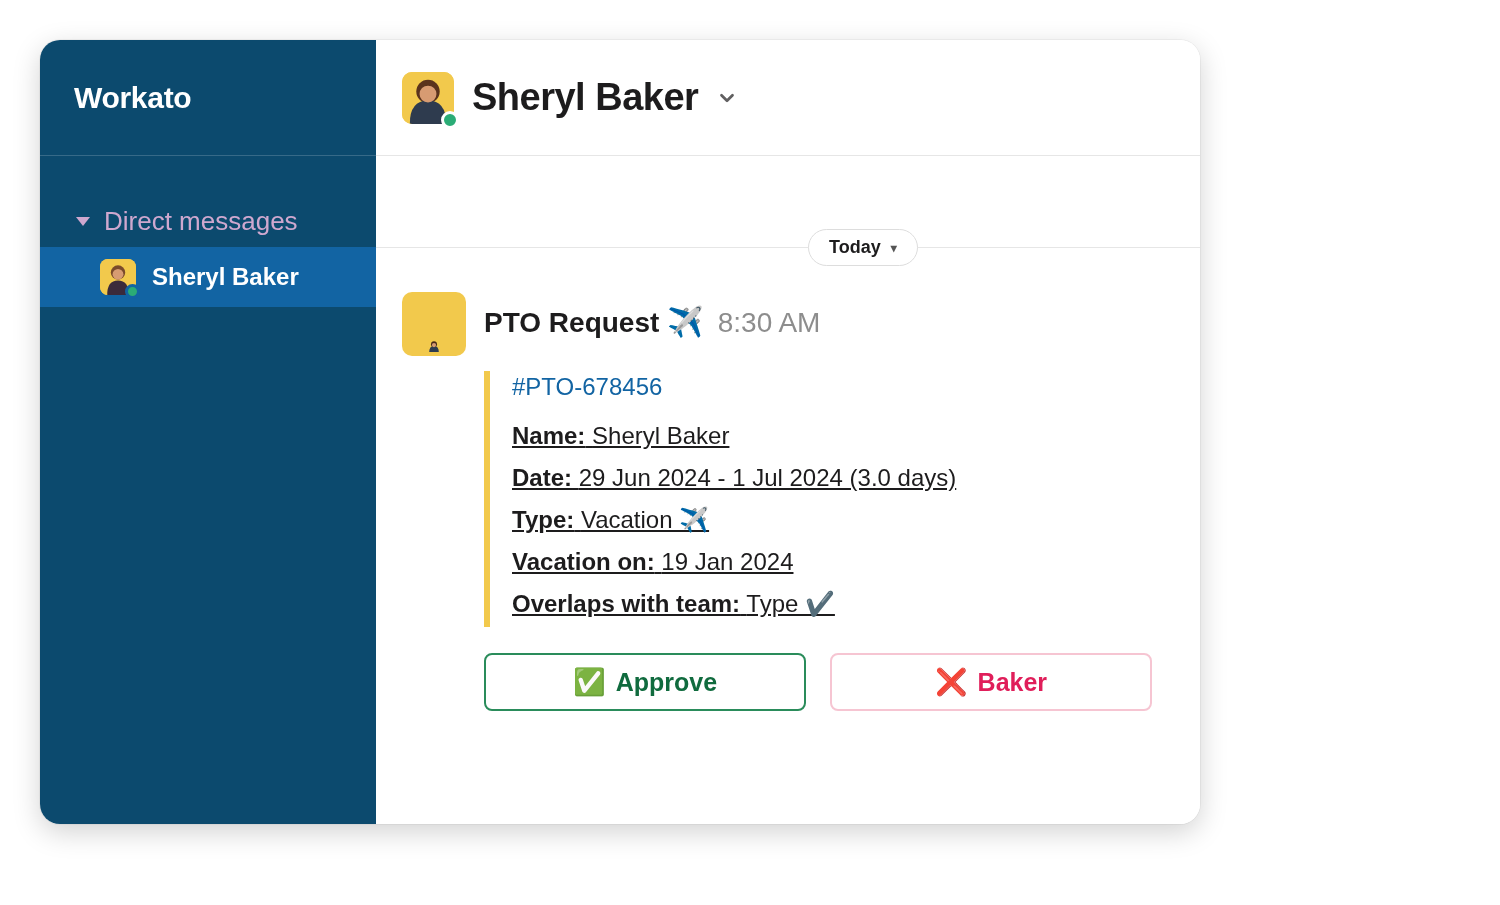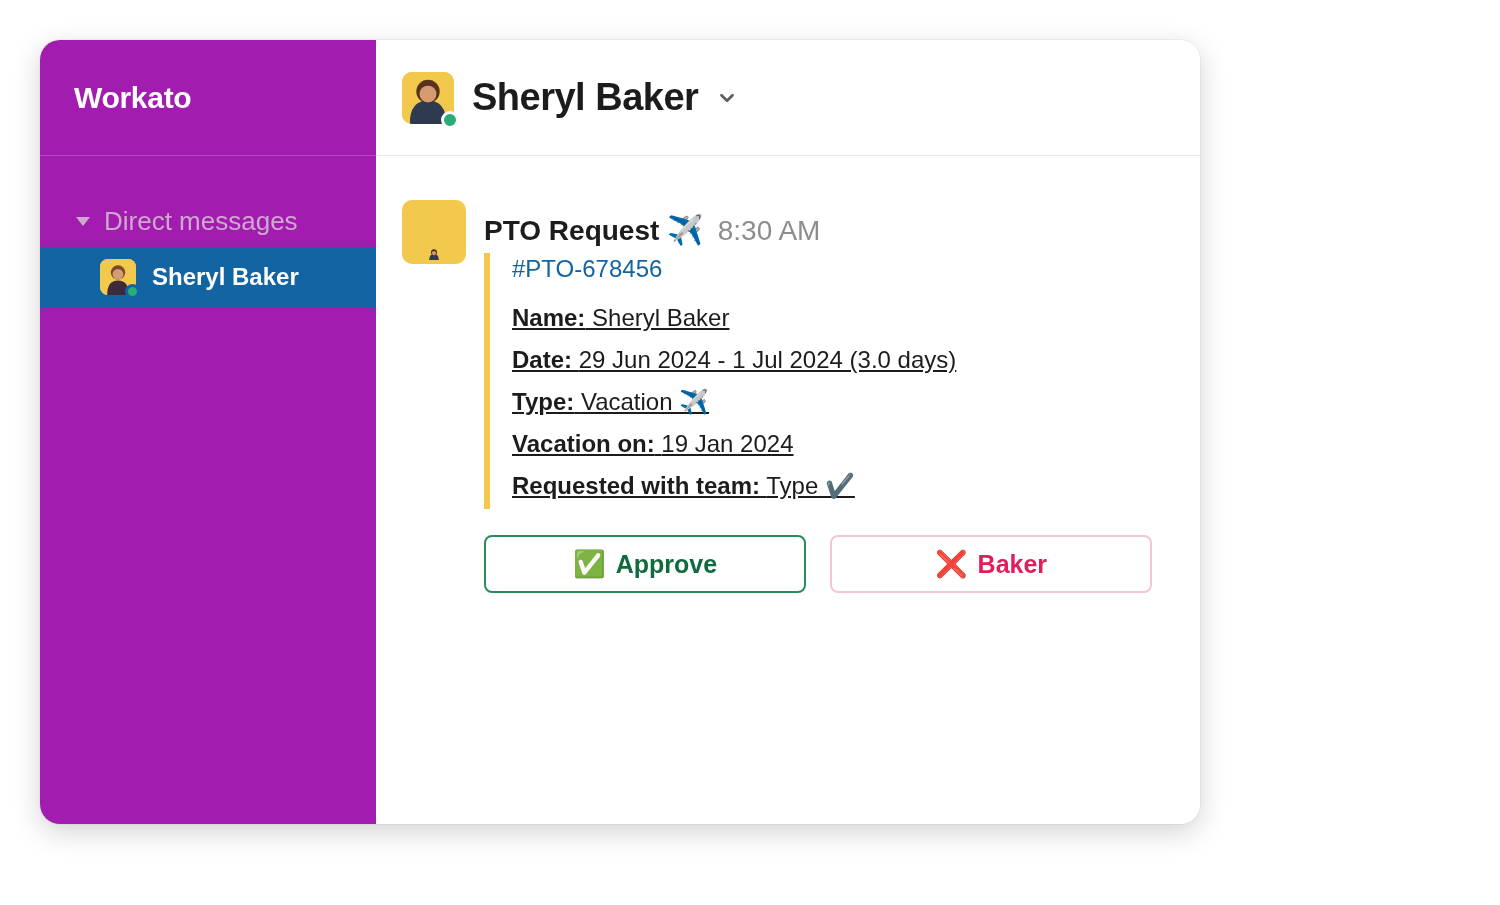--- a/index.html
+++ b/index.html
@@ -10,21 +10,21 @@
     width: 1160px; height: 784px;
     border-radius: 20px;
     overflow: hidden;
     background: #fff;
     box-shadow: 0 8px 28px rgba(0,0,0,0.18), 0 0 0 1px rgba(0,0,0,0.04);
     display: flex;
   }
   
   .sidebar {
     width: 336px;
-    background: #a21caf;
+    background: #0c4a6e;
     color: #fff;
     display: flex;
     flex-direction: column;
   }
   .ws-header {
     height: 116px;
     display: flex;
     align-items: center;
     padding: 0 34px;
     border-bottom: 1px solid rgba(255,255,255,0.18);
@@ -119,21 +119,21 @@
   .msg {
     display: flex;
     gap: 18px;
     padding: 44px 26px 0 26px;
   }
   .msg-body { flex: 1; }
   .msg-head { display: flex; align-items: baseline; gap: 14px; padding-top: 2px; margin-top: 11px; }
   .msg-title { font-size: 28px; font-weight: 900; color: #1d1c1d; }
   .msg-time { font-size: 28px; color: #8d8d8d; font-weight: 400; }
   .attach {
-    margin-top: 6px;
+    margin-top: 32px;
     border-left: 6px solid #f2c94c;
     padding: 2px 0 2px 22px;
   }
   .ticket { color: #1264a3; font-size: 24px; font-weight: 500; margin-bottom: 14px; display: inline-block; cursor: pointer; }
   .field { font-size: 24px; color: #1d1c1d; line-height: 1.75; text-decoration: underline; }
   .field b { font-weight: 800; }
   .actions {
     display: flex;
     gap: 24px;
     margin-top: 26px;
@@ -194,20 +194,26 @@
           <circle cx="20" cy="17" r="6.5" fill="#d79b72"></circle>
         </svg>
         <span class="presence head"></span>
       </span>
       <span class="chat-title">Sheryl Baker</span>
       <svg class="chev" width="22" height="22" viewBox="0 0 24 24">
         <path d="M6 9l6 6 6-6" fill="none" stroke="#616061" stroke-width="3" stroke-linecap="round" stroke-linejoin="round"></path>
       </svg>
     </div>
 
+    <div class="divider-row">
+      <div class="date-pill">
+        <span>Today</span>
+        <span class="smallchev">▾</span>
+      </div>
+    </div>
 
     <div class="msg">
       <span class="avatar msg">
         <svg viewBox="0 0 40 40">
           <rect width="40" height="40" fill="#f2c94c"></rect>
           <circle cx="20" cy="14" r="10" fill="#4a2a18"></circle>
           <path d="M4 40 Q4 20 20 20 Q36 20 36 40 Z" fill="#2e3b4e"></path>
           <circle cx="20" cy="17" r="7" fill="#d79b72"></circle>
         </svg>
       </span>
@@ -232,21 +238,21 @@
           </div>
           <div class="field">
             <b>Type:</b>
             <span>Vacation ✈️</span>
           </div>
           <div class="field">
             <b>Vacation on:</b>
             <span>19 Jan 2024</span>
           </div>
           <div class="field">
-            <b>Requested with team:</b>
+            <b>Overlaps with team:</b>
             <span>Type ✔️</span>
           </div>
         </div>
 
         <div class="actions">
           <div class="btn approve">
             <span class="emoji">✅</span>
             <span>Approve</span>
           </div>
           <div class="btn reject">

